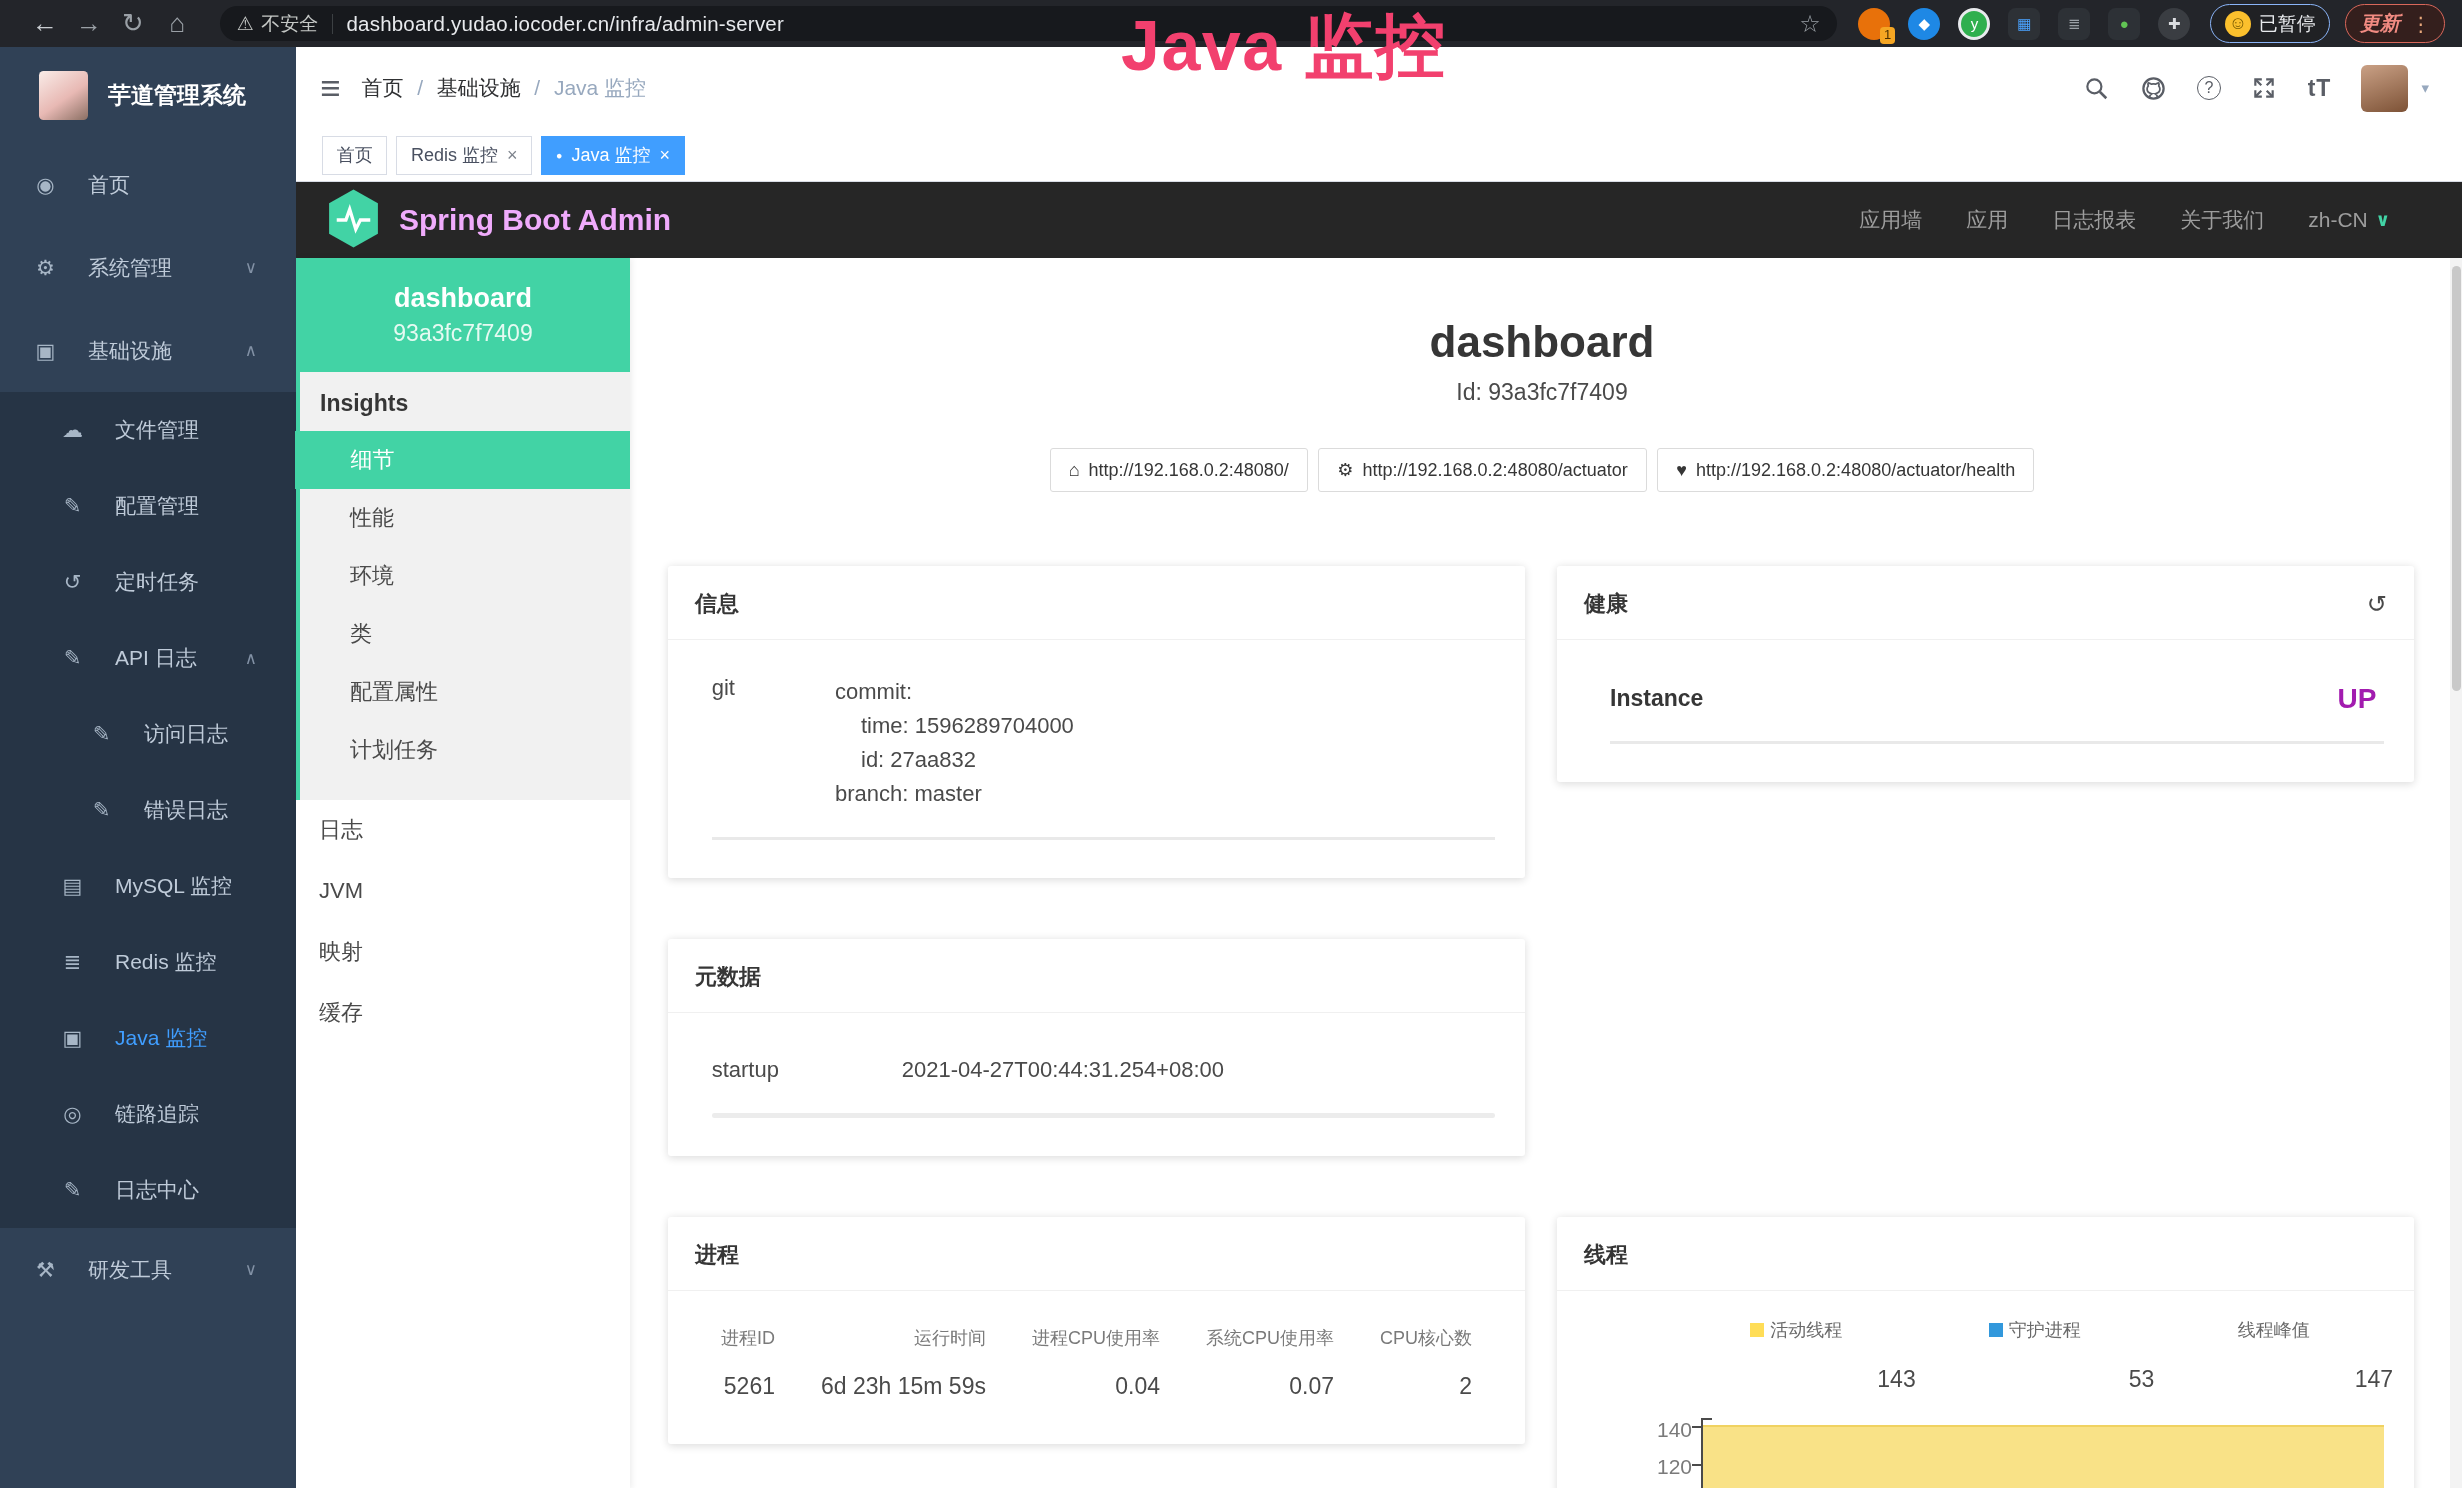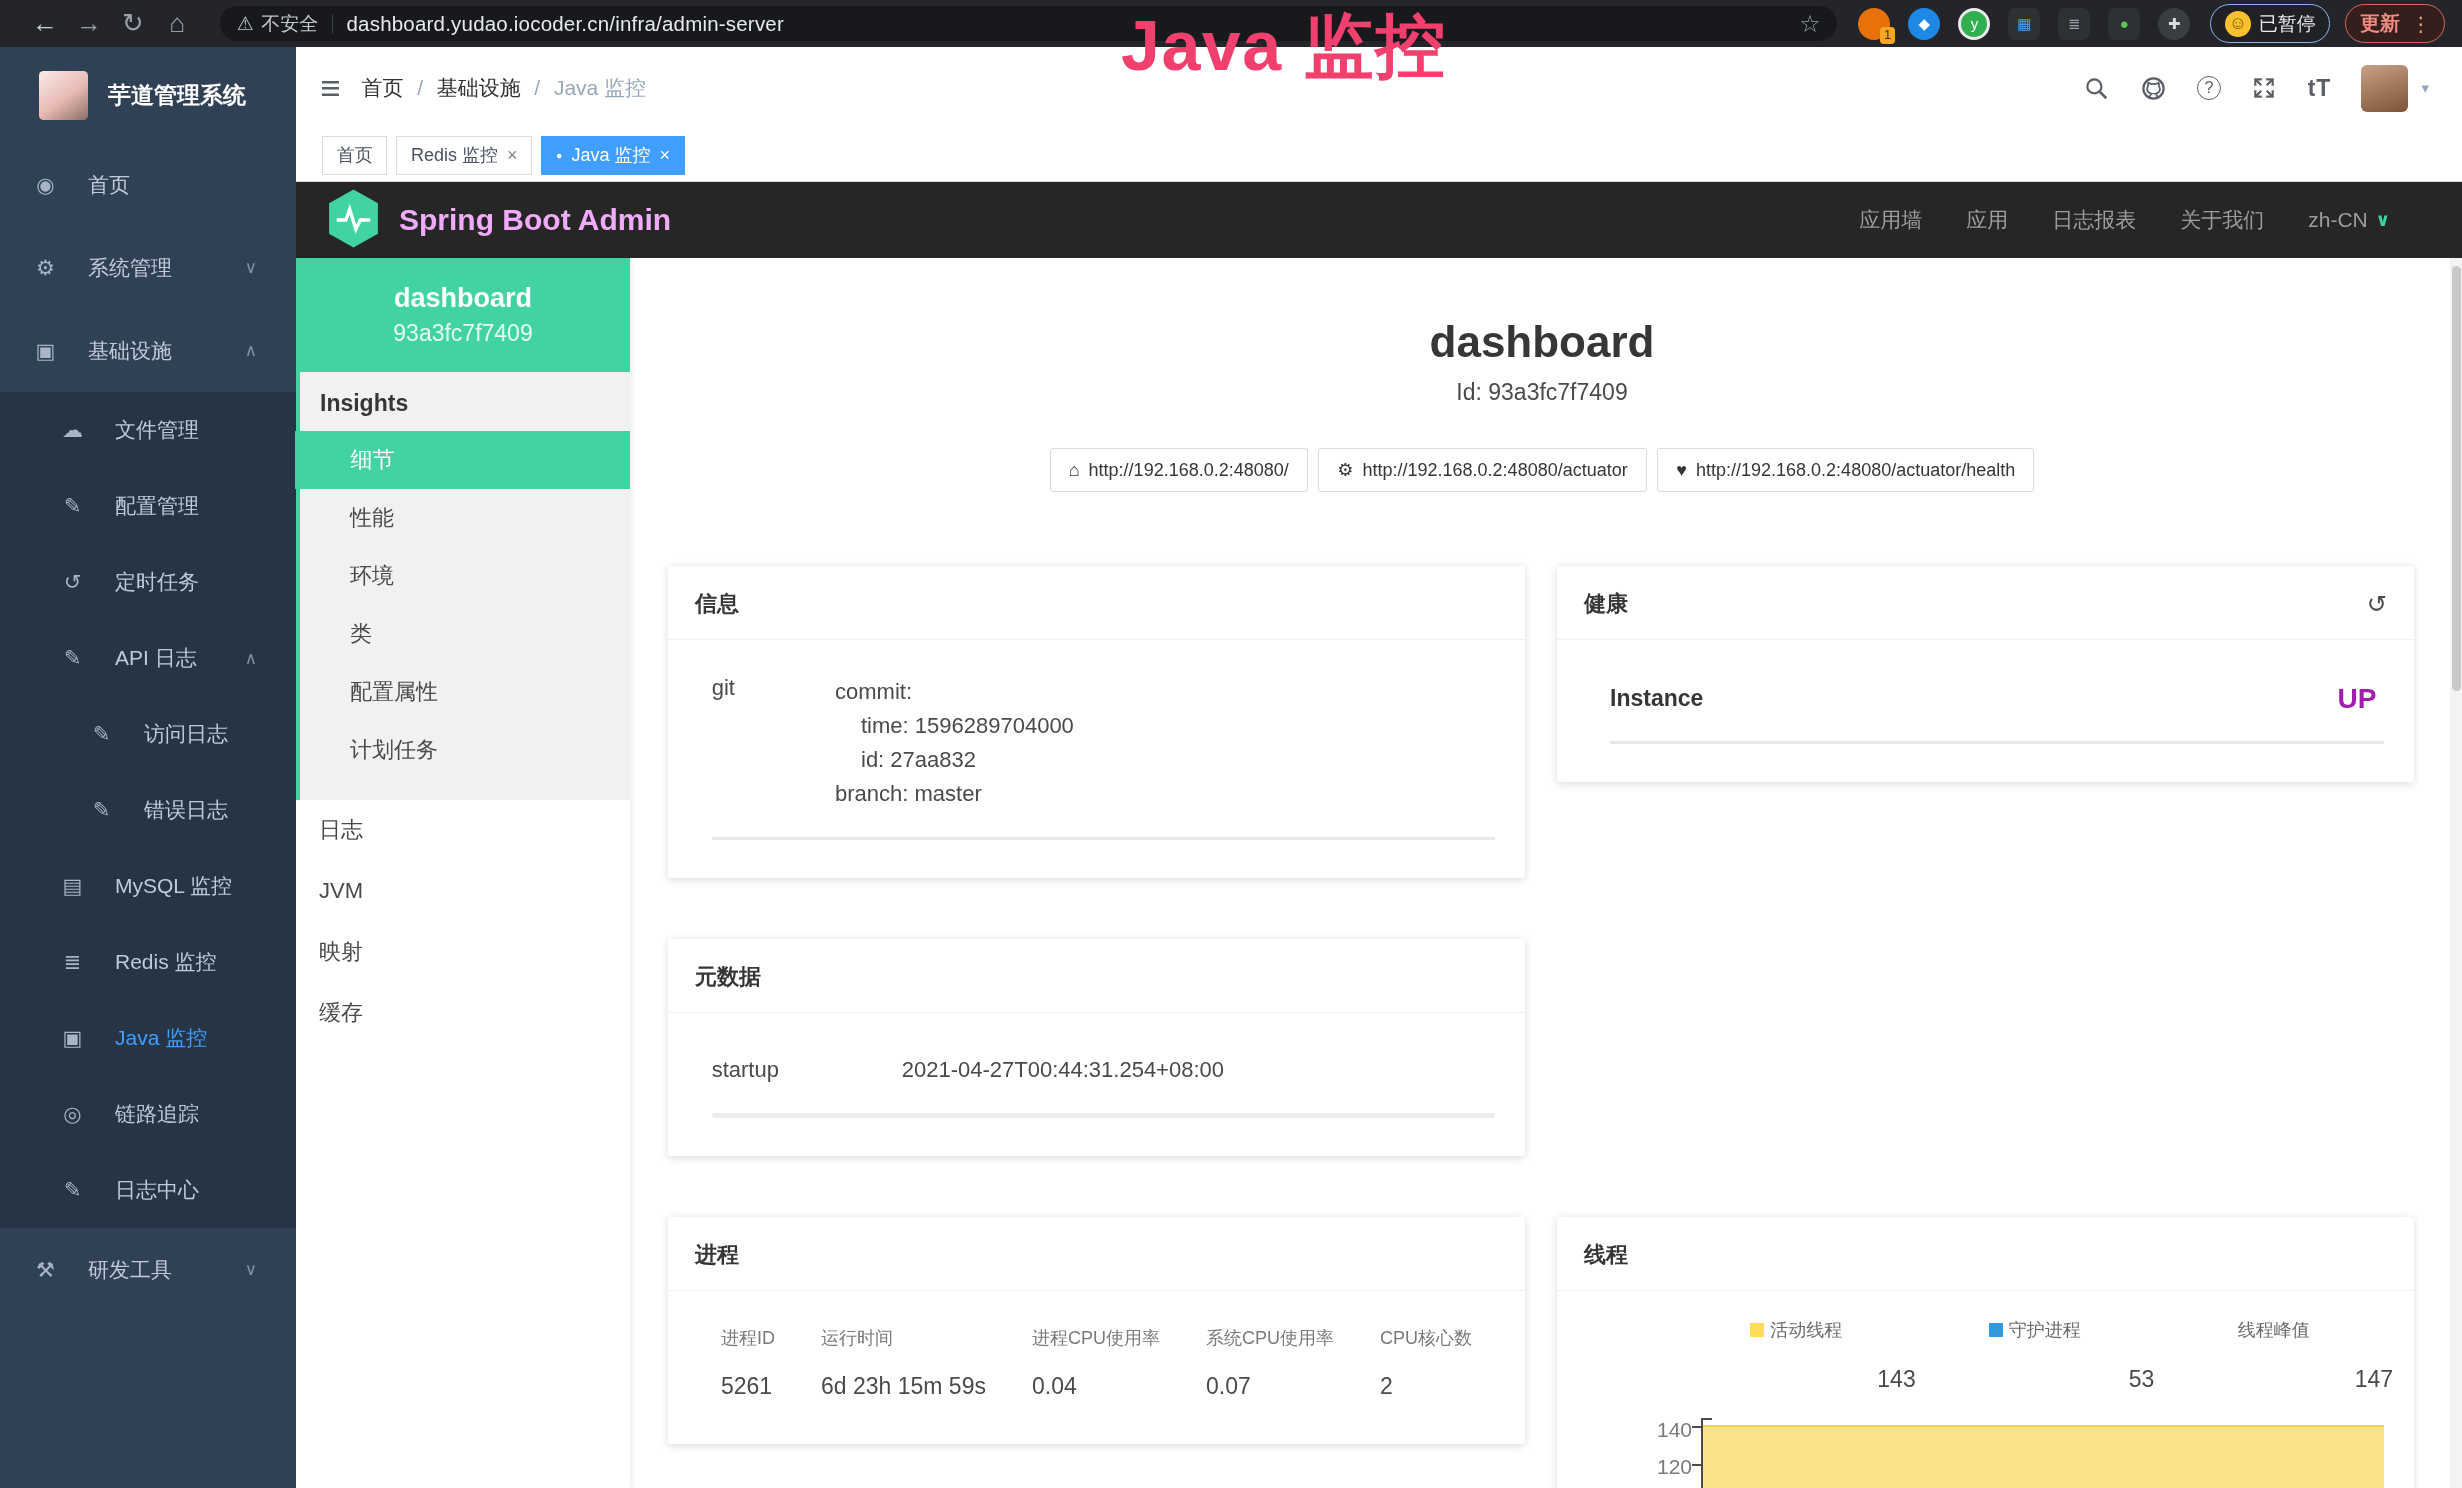--- a/index.html
+++ b/index.html
@@ -22,21 +22,21 @@
   .extchip { width:32px; height:32px; border-radius:7.6px; position:relative;
              display:flex; align-items:center; justify-content:center; font-size:15px; color:#fff; }
   .badge1 { position:absolute; right:-4.6px; bottom:-4.6px; background:#f5a623; color:#4a3000;
             font-size:13px; border-radius:3.8px; padding:0 3.8px; line-height:16.7px; }
   .chip-paused { height:39px; border:1.5px solid #8ab4f8; border-radius:20px; background:#202124;
                  display:flex; align-items:center; gap:7.6px; padding:0 13.7px; margin-left:20px; flex:none; }
   .facedot { width:26px; height:26px; border-radius:50%; background:#fbc02d; color:#7a5c00;
              display:flex; align-items:center; justify-content:center; font-size:18px; }
   .chip-paused span.txt { color:#e8eaed; font-size:19px; }
   .chip-update { height:39px; border:1.5px solid #d9675a; border-radius:20px; background:#341f1d;
-                 display:flex; align-items:center; gap:10.6px; padding:0 13.7px; margin-left:15px; flex:none; }
+                 display:flex; align-items:center; gap:10.6px; padding:0 13.7px; margin-left:15px; flex:none;font-style:italic; }
   .chip-update .txt { color:#f28b82; font-size:20px; font-weight:600; }
   .chip-update .kebab { color:#e8a87c; font-size:20px; }
 
   
   .app { position:absolute; left:0; top:47px; width:2462px; height:1442px; display:flex; }
 
   
   .ysb { width:296px; flex:none; background:#304156; color:#bfcbd9; display:flex; flex-direction:column; }
   .ysb-logo { height:96px; display:flex; align-items:center; padding-left:39px; gap:20px; flex:none; }
   .ysb-logo .ava { width:49px; height:49px; border-radius:4.6px; flex:none;
@@ -120,21 +120,21 @@
   .kvlines .ind { padding-left:26px; }
   .rule { margin-top:26px; border-bottom:3px solid #e9e9e9; margin-left:13.7px; }
   .hrow { display:flex; align-items:center; justify-content:space-between; padding:7.6px 7.6px 0 23px; }
   .hlab { font-size:23px; font-weight:600; color:#363636; }
   .hup { font-size:28px; font-weight:700; color:#a21caf;margin-left:30px; }
   .mrow { display:flex; align-items:center; padding-left:13.7px; }
   .mlab { width:190px; font-size:22px; color:#4a4a4a; flex:none; }
   .mval { font-size:22px; color:#4a4a4a; }
   .mrule { margin-top:30px; height:4.6px; background:#ececec; border-radius:2.3px; margin-left:13.7px; }
   .prow { display:flex; justify-content:space-between; padding:0 23px; }
-  .pcol { text-align:left; }
+  .pcol { text-align:right; }
   .pcol .ph { font-size:18px; color:#7a7a7a; }
   .pcol .pv { font-size:23px; color:#4a4a4a; margin-top:23px; }
 
   .legend { display:flex; padding-left:99px; }
   .lg { width:250px; text-align:right; }
   .lg .top { display:flex; align-items:center; justify-content:center; gap:6px; font-size:18px; color:#6a6a6a; }
   .sw { width:13.7px; height:13.7px; display:inline-block; }
   .sw.y { background:#ffdd57; } .sw.b { background:#3298dc; }
   .lg .val { font-size:23px; color:#4a4a4a; margin-top:24px; }
   .chart { position:relative; margin-top:20px; height:167px; }

